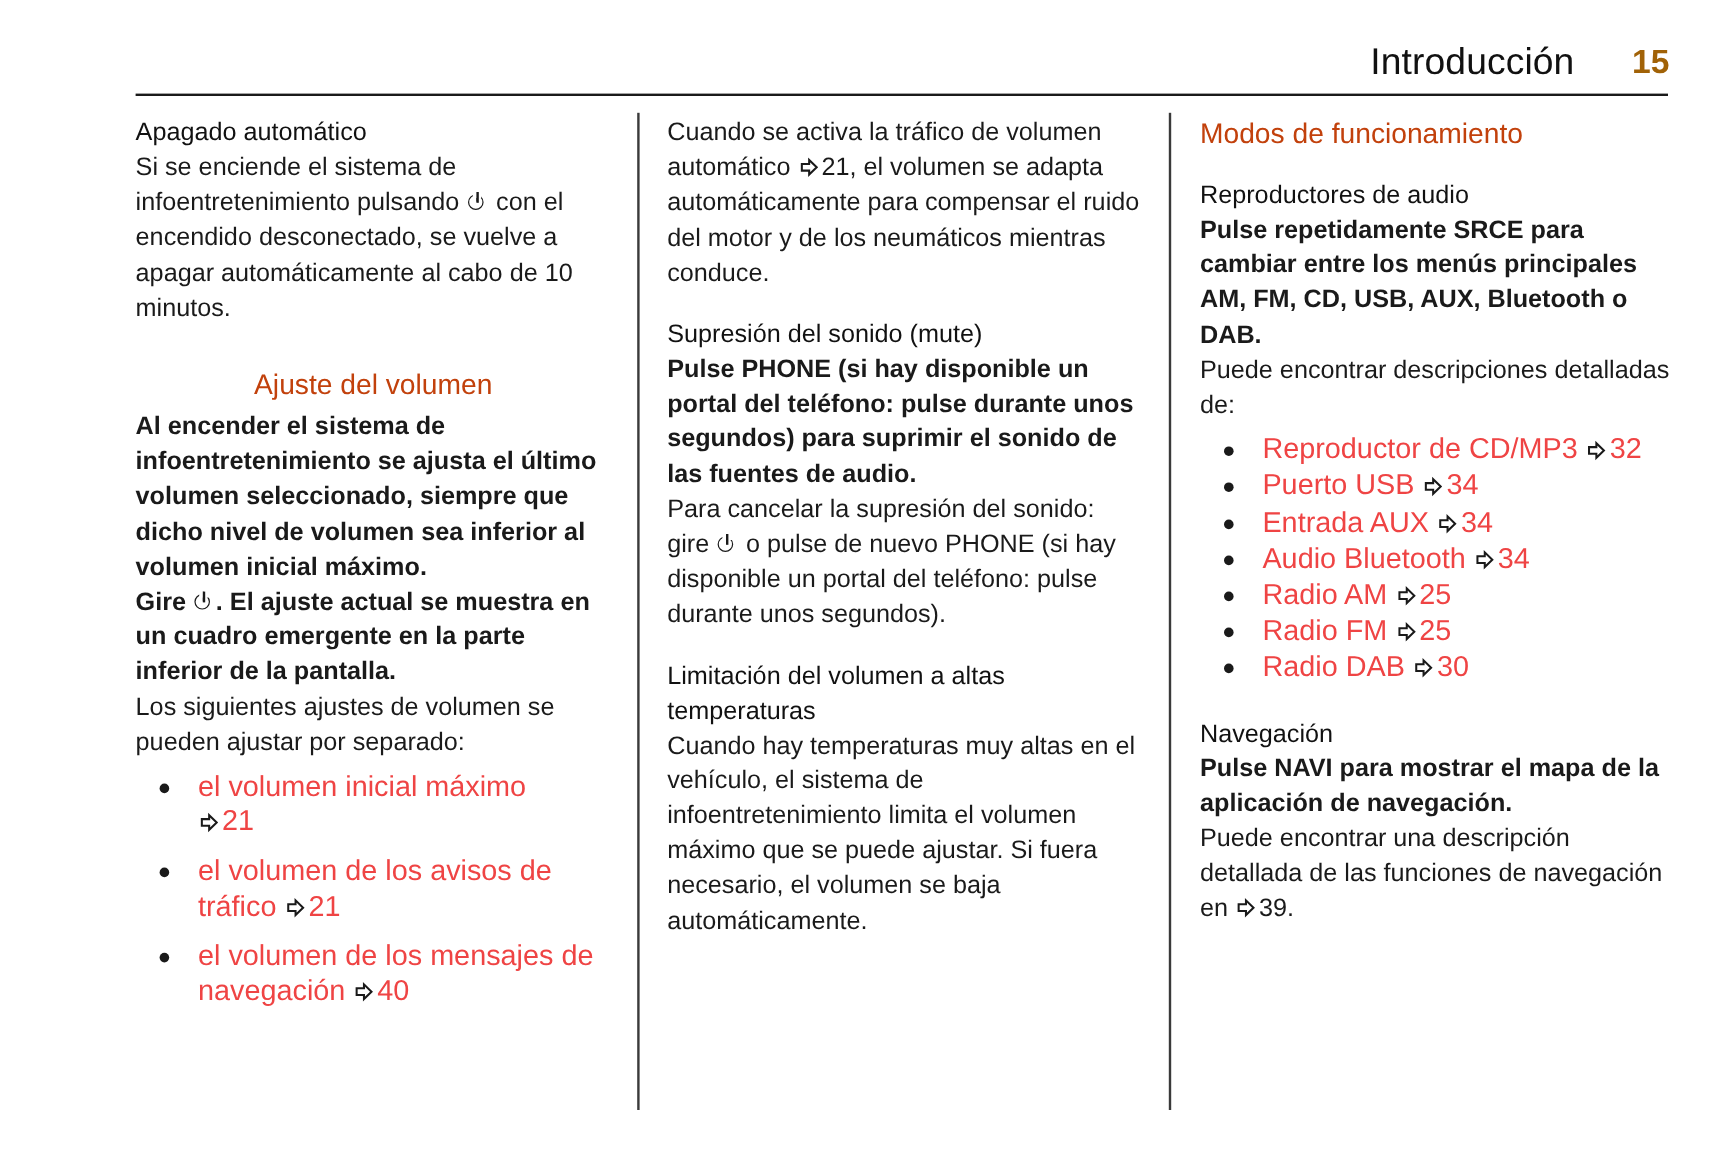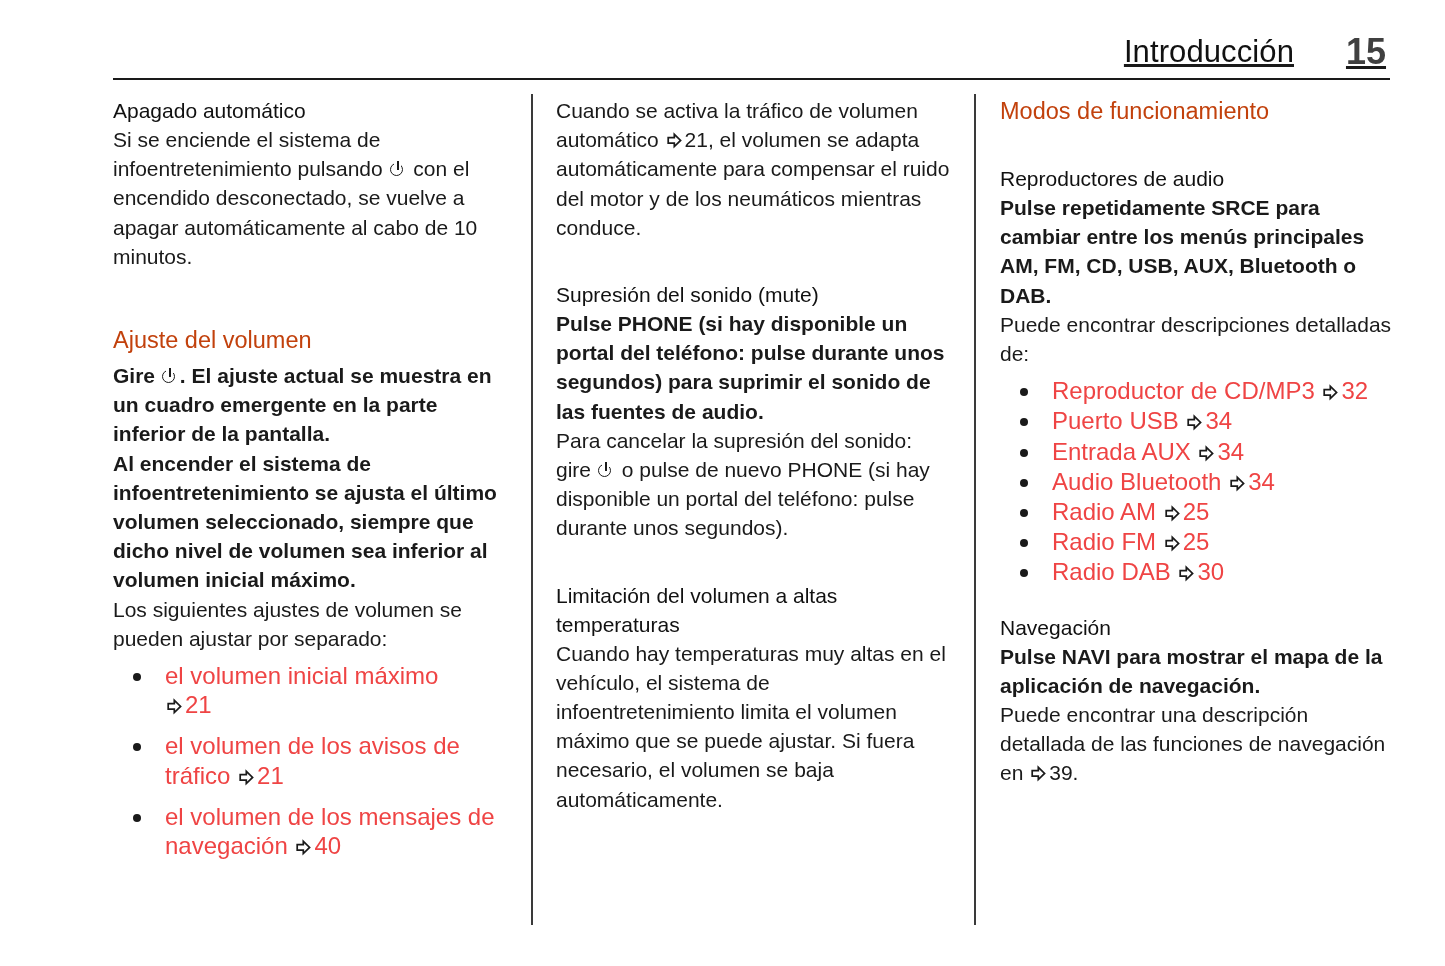--- a/index.html
+++ b/index.html
@@ -19,43 +19,42 @@
     position: relative;
     width: 1445px;
     height: 966px;
     box-sizing: border-box;
   }
 
   
   .header {
     position: absolute;
     left: 113px;
-    right: 55px;
+    right: 37px;
     top: 34px;
     height: 44px;
     display: flex;
     align-items: flex-start;
     justify-content: flex-end;
-    text-decoration: underline;
   }
   .header-title {
     font-size: 31px;
     font-weight: normal;
     letter-spacing: 0.1px;
     line-height: 36px;
     color: #111;
   }
   .header-page-number {
-    font-size: 36px;
+    font-size: 28px;
     font-weight: bold;
     line-height: 36px;
     margin-left: 48px;
     min-width: 48px;
-    text-align: center;
-    color: #404040;
+    text-align: left;
+    color: #a16207;
   }
   .header-rule {
     position: absolute;
     left: 113px;
     width: 1277px;
     top: 78px;
     height: 2.4px;
     background: #1a1a1a;
   }
 
@@ -101,23 +100,23 @@
     margin: 0;
     color: #111;
   }
   p.body {
     font-size: 21px;
     line-height: 29.2px;
     margin: 0;
     color: #1a1a1a;
   }
   .gap-after-para { margin-bottom: 16px; font-weight: bold; }
-  .sec-gap-top { margin-top: 54px; }
+  .sec-gap-top { margin-top: 34px; text-align: center; }
   .sec-gap-top-sm { margin-top: 26px; }
-  .sec-gap-top-xs { margin-top: 38px; }
+  .sec-gap-top-xs { margin-top: 22px; }
 
   
   ul.bullets {
     list-style: none;
     margin: 8px 0 0 0;
     padding: 0;
   }
   ul.bullets li {
     position: relative;
     padding-left: 52px;
@@ -212,23 +211,23 @@
     <div class="divider divider-1"></div>
     <div class="divider divider-2"></div>
 
     <div class="col col-1">
 
       <h2 class="h3">Apagado automático</h2>
       <p class="body"><span>Si se enciende el sistema de infoentretenimiento pulsando </span><span class="glyph-power"><span class="mask"></span><span class="bar"></span></span><span> con el encendido desconectado, se vuelve a apagar automáticamente al cabo de 10 minutos.</span></p>
 
       <h2 class="h2 sec-gap-top">Ajuste del volumen</h2>
 
+      <p class="body gap-after-para">Al encender el sistema de infoentretenimiento se ajusta el último volumen seleccionado, siempre que dicho nivel de volumen sea inferior al volumen inicial máximo.</p>
+
       <p class="body gap-after-para"><span>Gire </span><span class="glyph-power"><span class="mask"></span><span class="bar"></span></span><span>. El ajuste actual se muestra en un cuadro emergente en la parte inferior de la pantalla.</span></p>
-
-      <p class="body gap-after-para">Al encender el sistema de infoentretenimiento se ajusta el último volumen seleccionado, siempre que dicho nivel de volumen sea inferior al volumen inicial máximo.</p>
 
       <p class="body">Los siguientes ajustes de volumen se pueden ajustar por separado:</p>
 
       <ul class="bullets">
         <li>
           <span class="dot"></span>
           <span>el volumen inicial máximo</span><br>
           <span class="glyph-arrow"><svg width="17" height="17" viewBox="0 0 17 17">
                 <path d="M2.2 5.6 h6.1 V2.3 L14.6 8.4 L8.3 14.5 V11.2 H2.2 Z" fill="none" stroke="#1a1a1a" stroke-width="1.7" stroke-linejoin="miter"></path>
               </svg></span><span>21</span>

